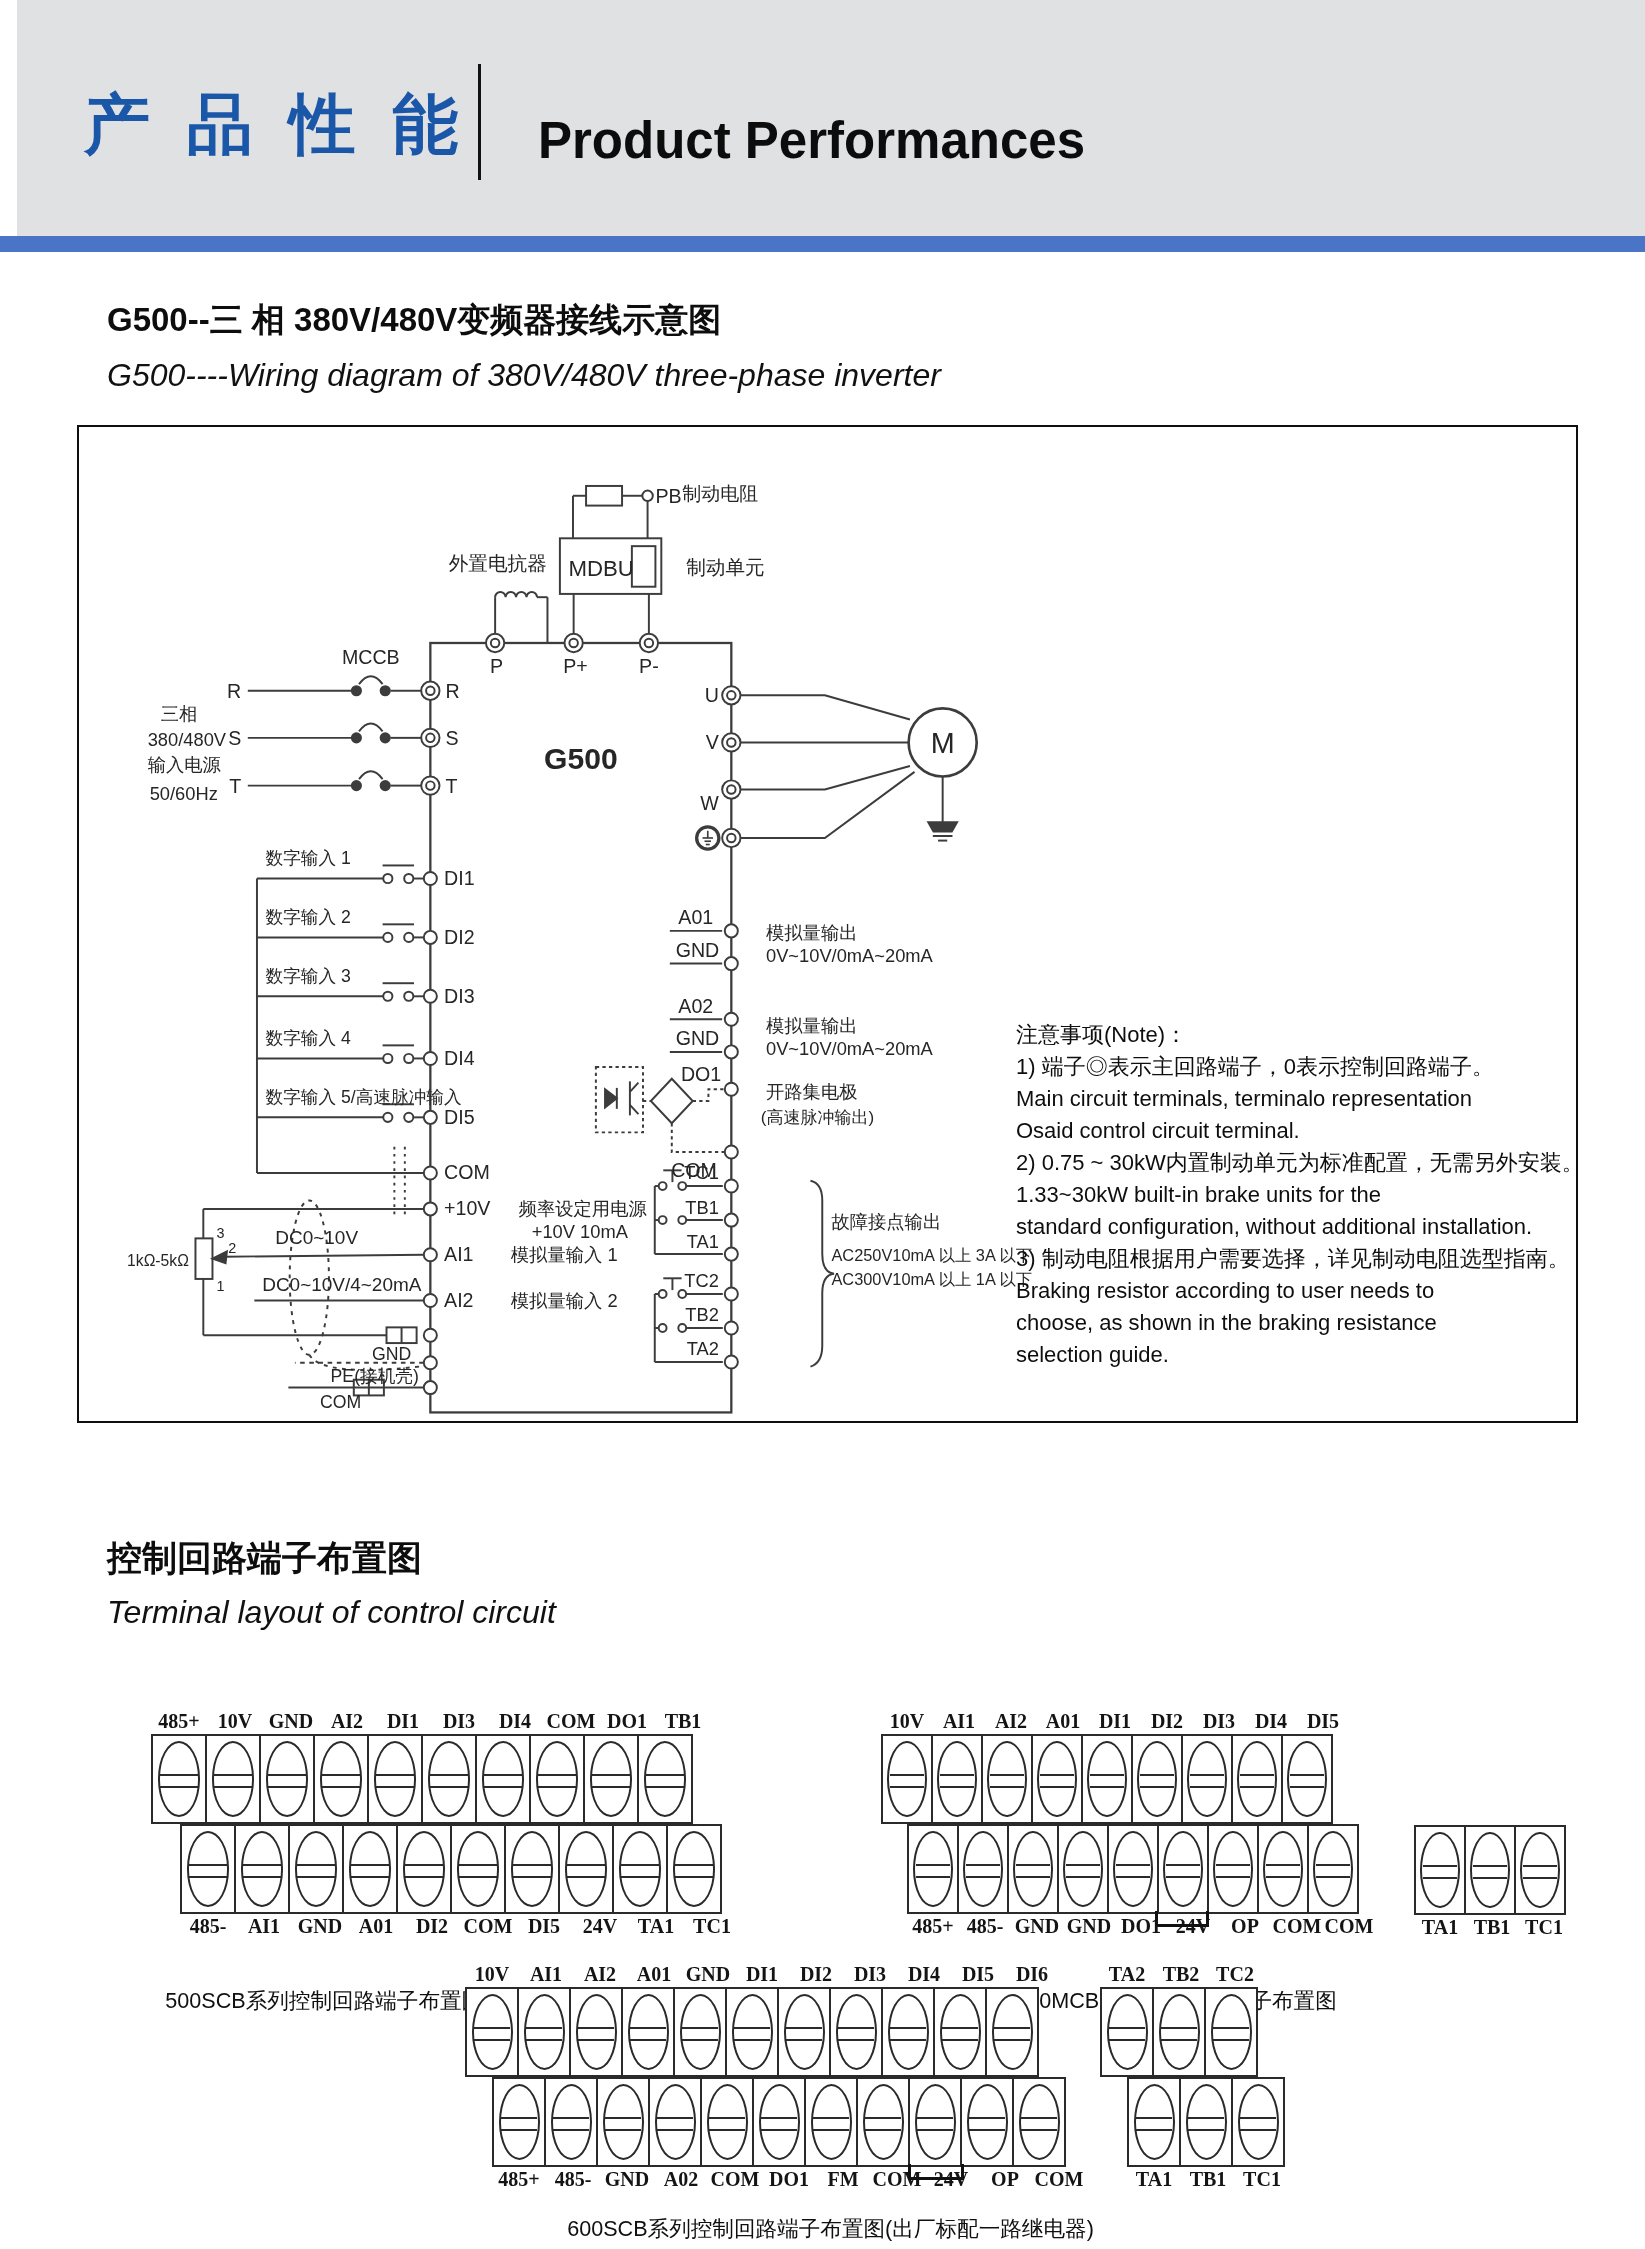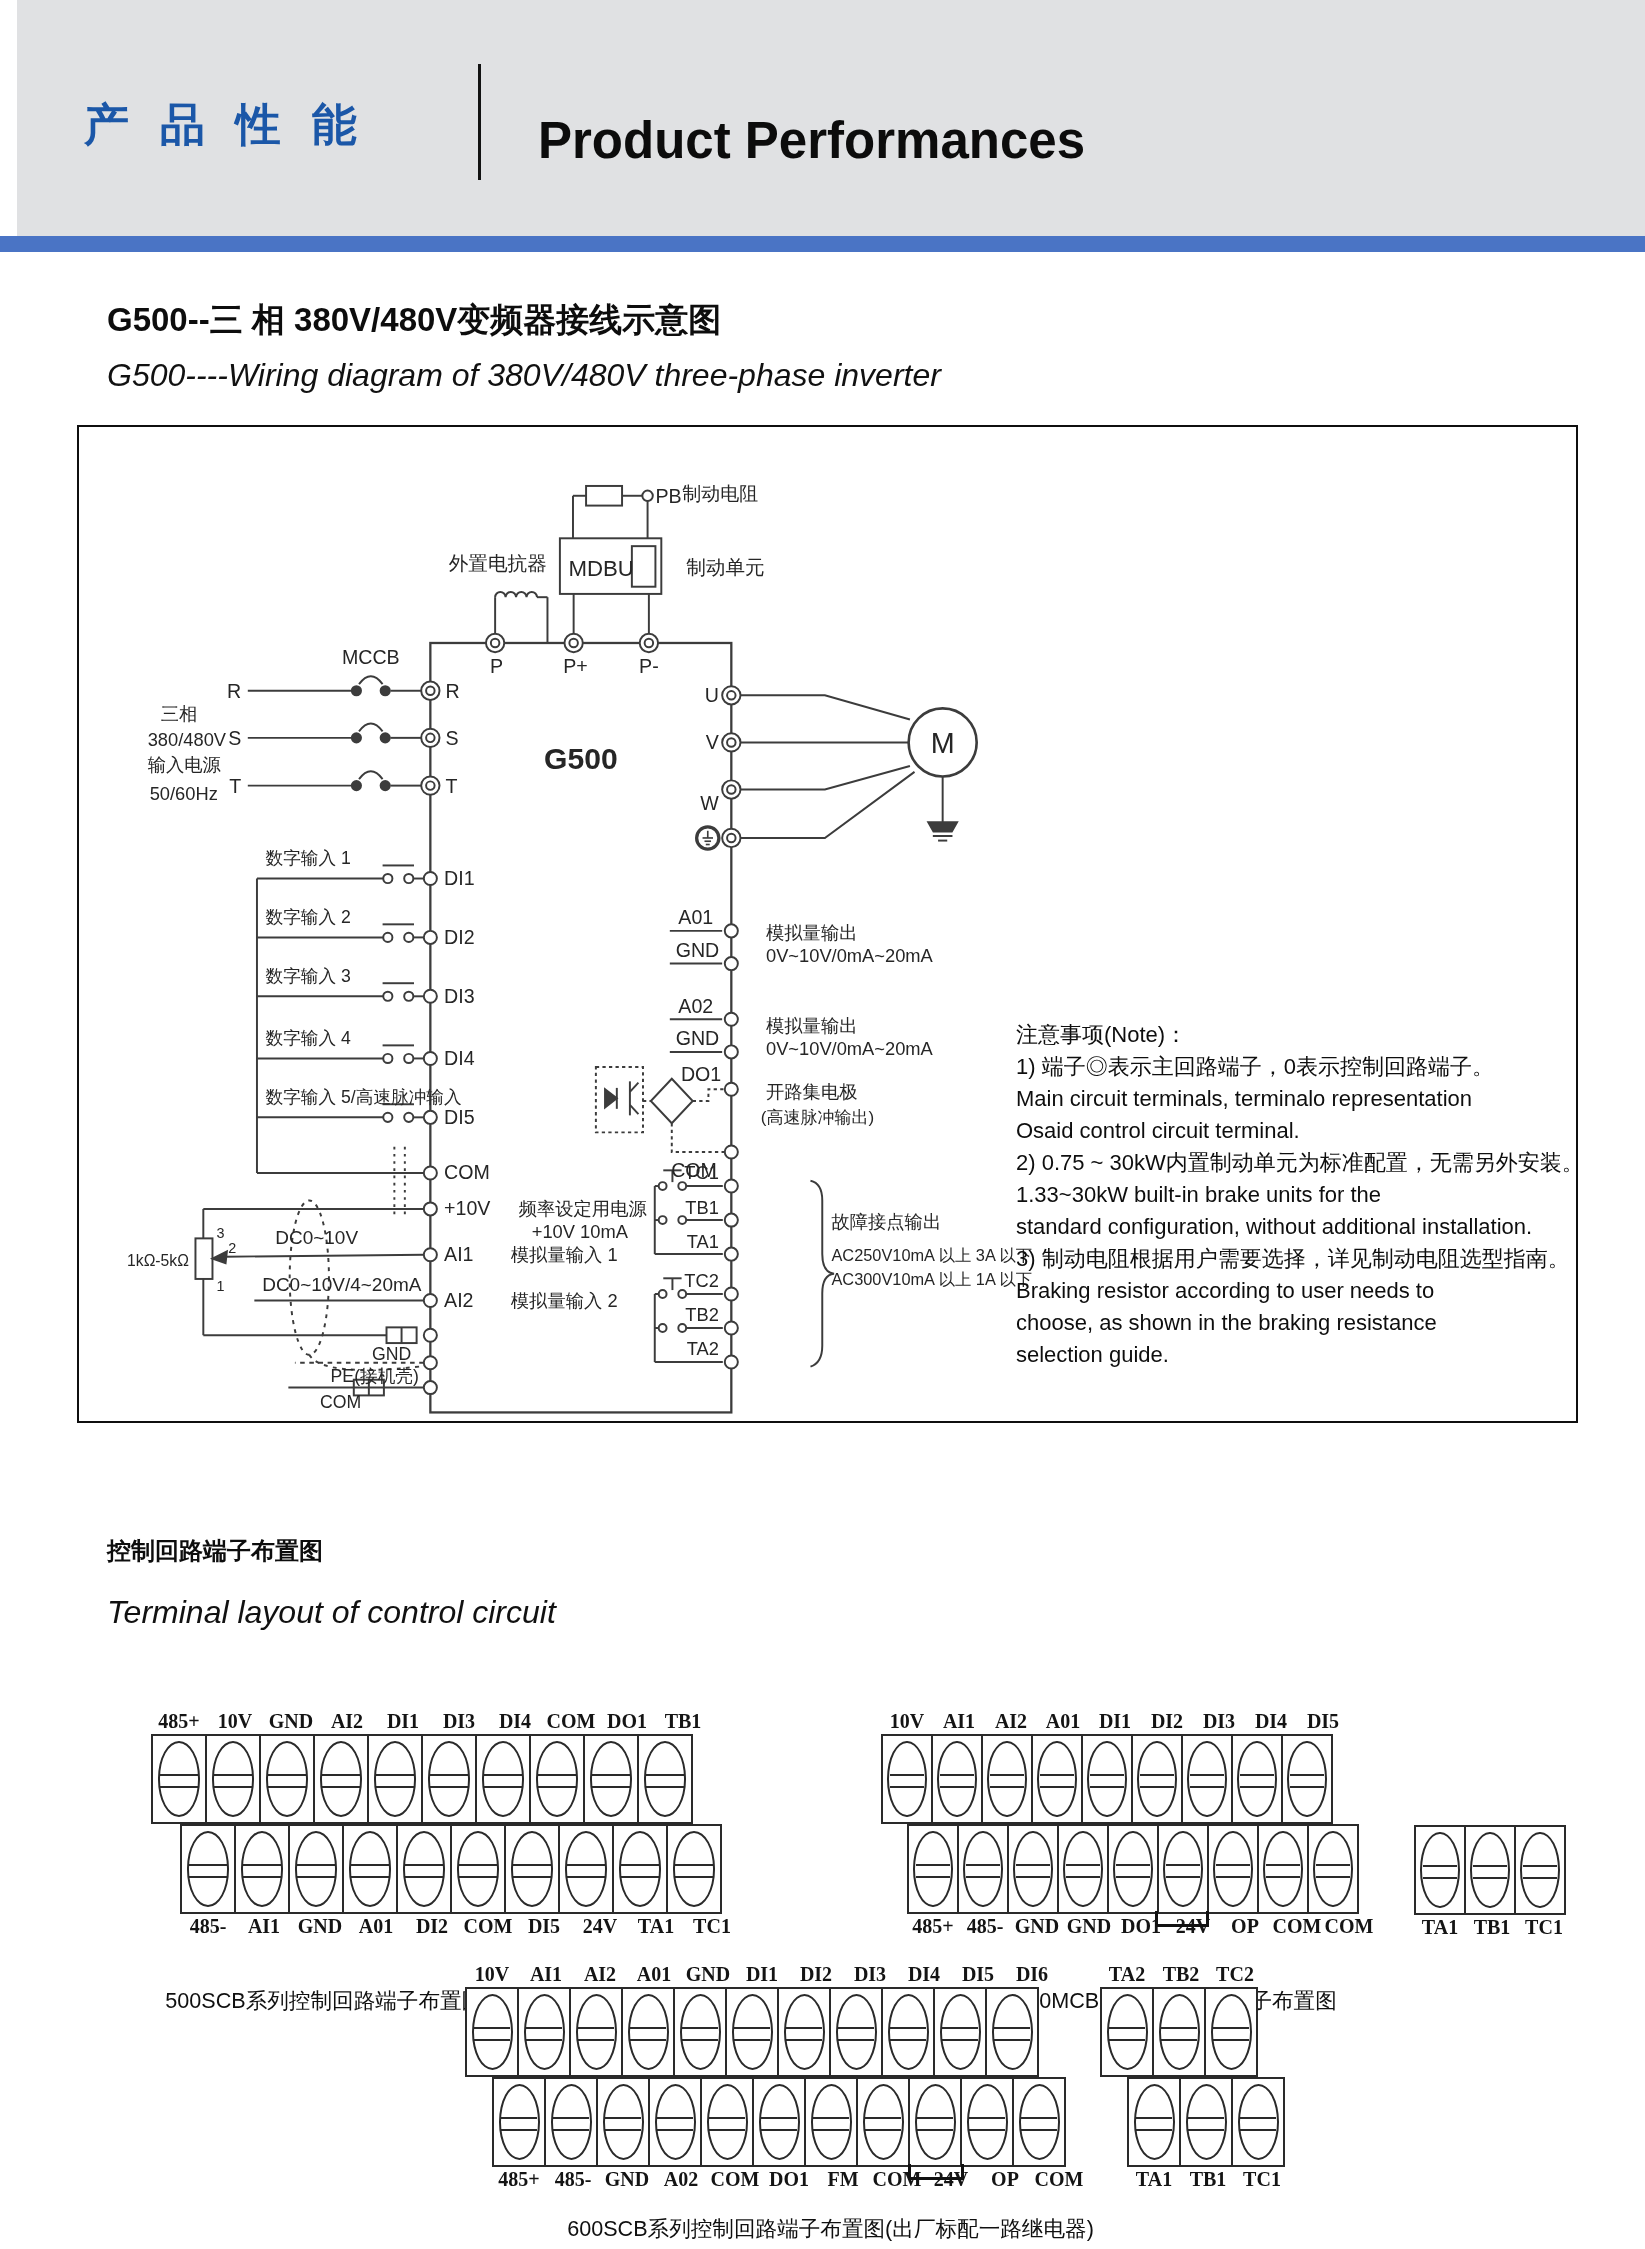--- a/index.html
+++ b/index.html
@@ -1,30 +1,30 @@
 <!DOCTYPE html>
 <html style="font-size:10.5px"><head>
 <meta charset="utf-8">
 <style>
   html,body{margin:0;padding:0;background:#fff;}
   .page{position:relative;width:1646px;height:2250px;background:#fff;overflow:hidden;
         font-family:"Liberation Sans",sans-serif;color:#1c1c1c;}
   
   .hdr{position:absolute;left:0;top:0;width:1646px;height:236px;background:#e0e1e3;}
   .hdr-white-strip{position:absolute;left:0;top:0;width:17px;height:236px;background:#fff;}
-  .hdr-cn{position:absolute;left:84px;top:92px;font-size:45px;line-height:65px;
+  .hdr-cn{position:absolute;left:84px;top:92px;font-size:66px;line-height:65px;
           font-weight:bold;letter-spacing:9.2px;color:#1b57a8;}
   .hdr-div{position:absolute;left:478px;top:64px;width:3.3px;height:116px;background:#121212;}
   .hdr-en{position:absolute;left:538px;top:119px;font-size:51px;line-height:43px;font-weight:bold;color:#0c0c0c;}
   .blue-bar{position:absolute;left:0;top:236px;width:1646px;height:16.4px;background:#4a74c5;}
   
   .sec-title-cn{position:absolute;font-weight:bold;font-size:33px;color:#0d0d0d;white-space:nowrap;}
   .sec-title-en{position:absolute;font-style:italic;font-size:32px;color:#111;white-space:nowrap;}
   #t1cn{left:107px;top:298px;} #t1en{left:107px;top:357px;}
-  #t2cn{left:107px;top:1535px;font-size:24px;} #t2en{left:107px;top:1594px;}
+  #t2cn{left:107px;top:1535px;font-size:35px;} #t2en{left:107px;top:1594px;}
   
   .diagram-box{position:absolute;left:77px;top:425px;width:1497px;height:994px;
                border:2.6px solid #0f0f0f;background:#fff;}
   .diagram-box svg{position:absolute;left:0;top:0;}
   svg text{font-family:"Liberation Sans",sans-serif;fill:#262626;}
   .notes{position:absolute;left:937px;top:592px;width:556px;}
   .note-line{font-size:22px;line-height:32px;color:#0e0e0e;white-space:nowrap;}
   
   .tblock{position:absolute;margin-left:40px;}
   .lblrow{display:flex;height:25px;}

